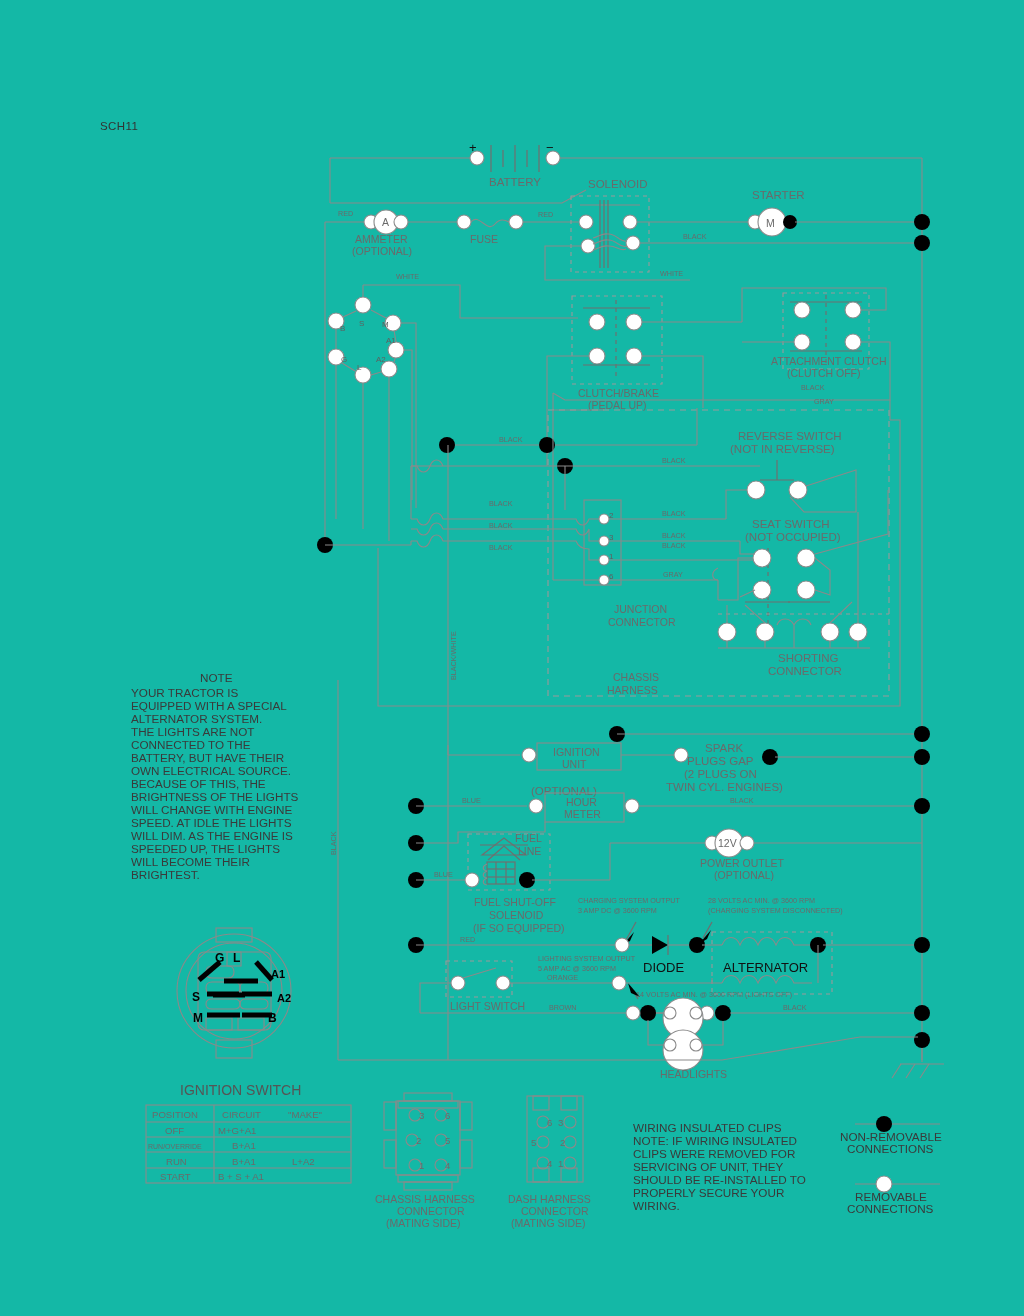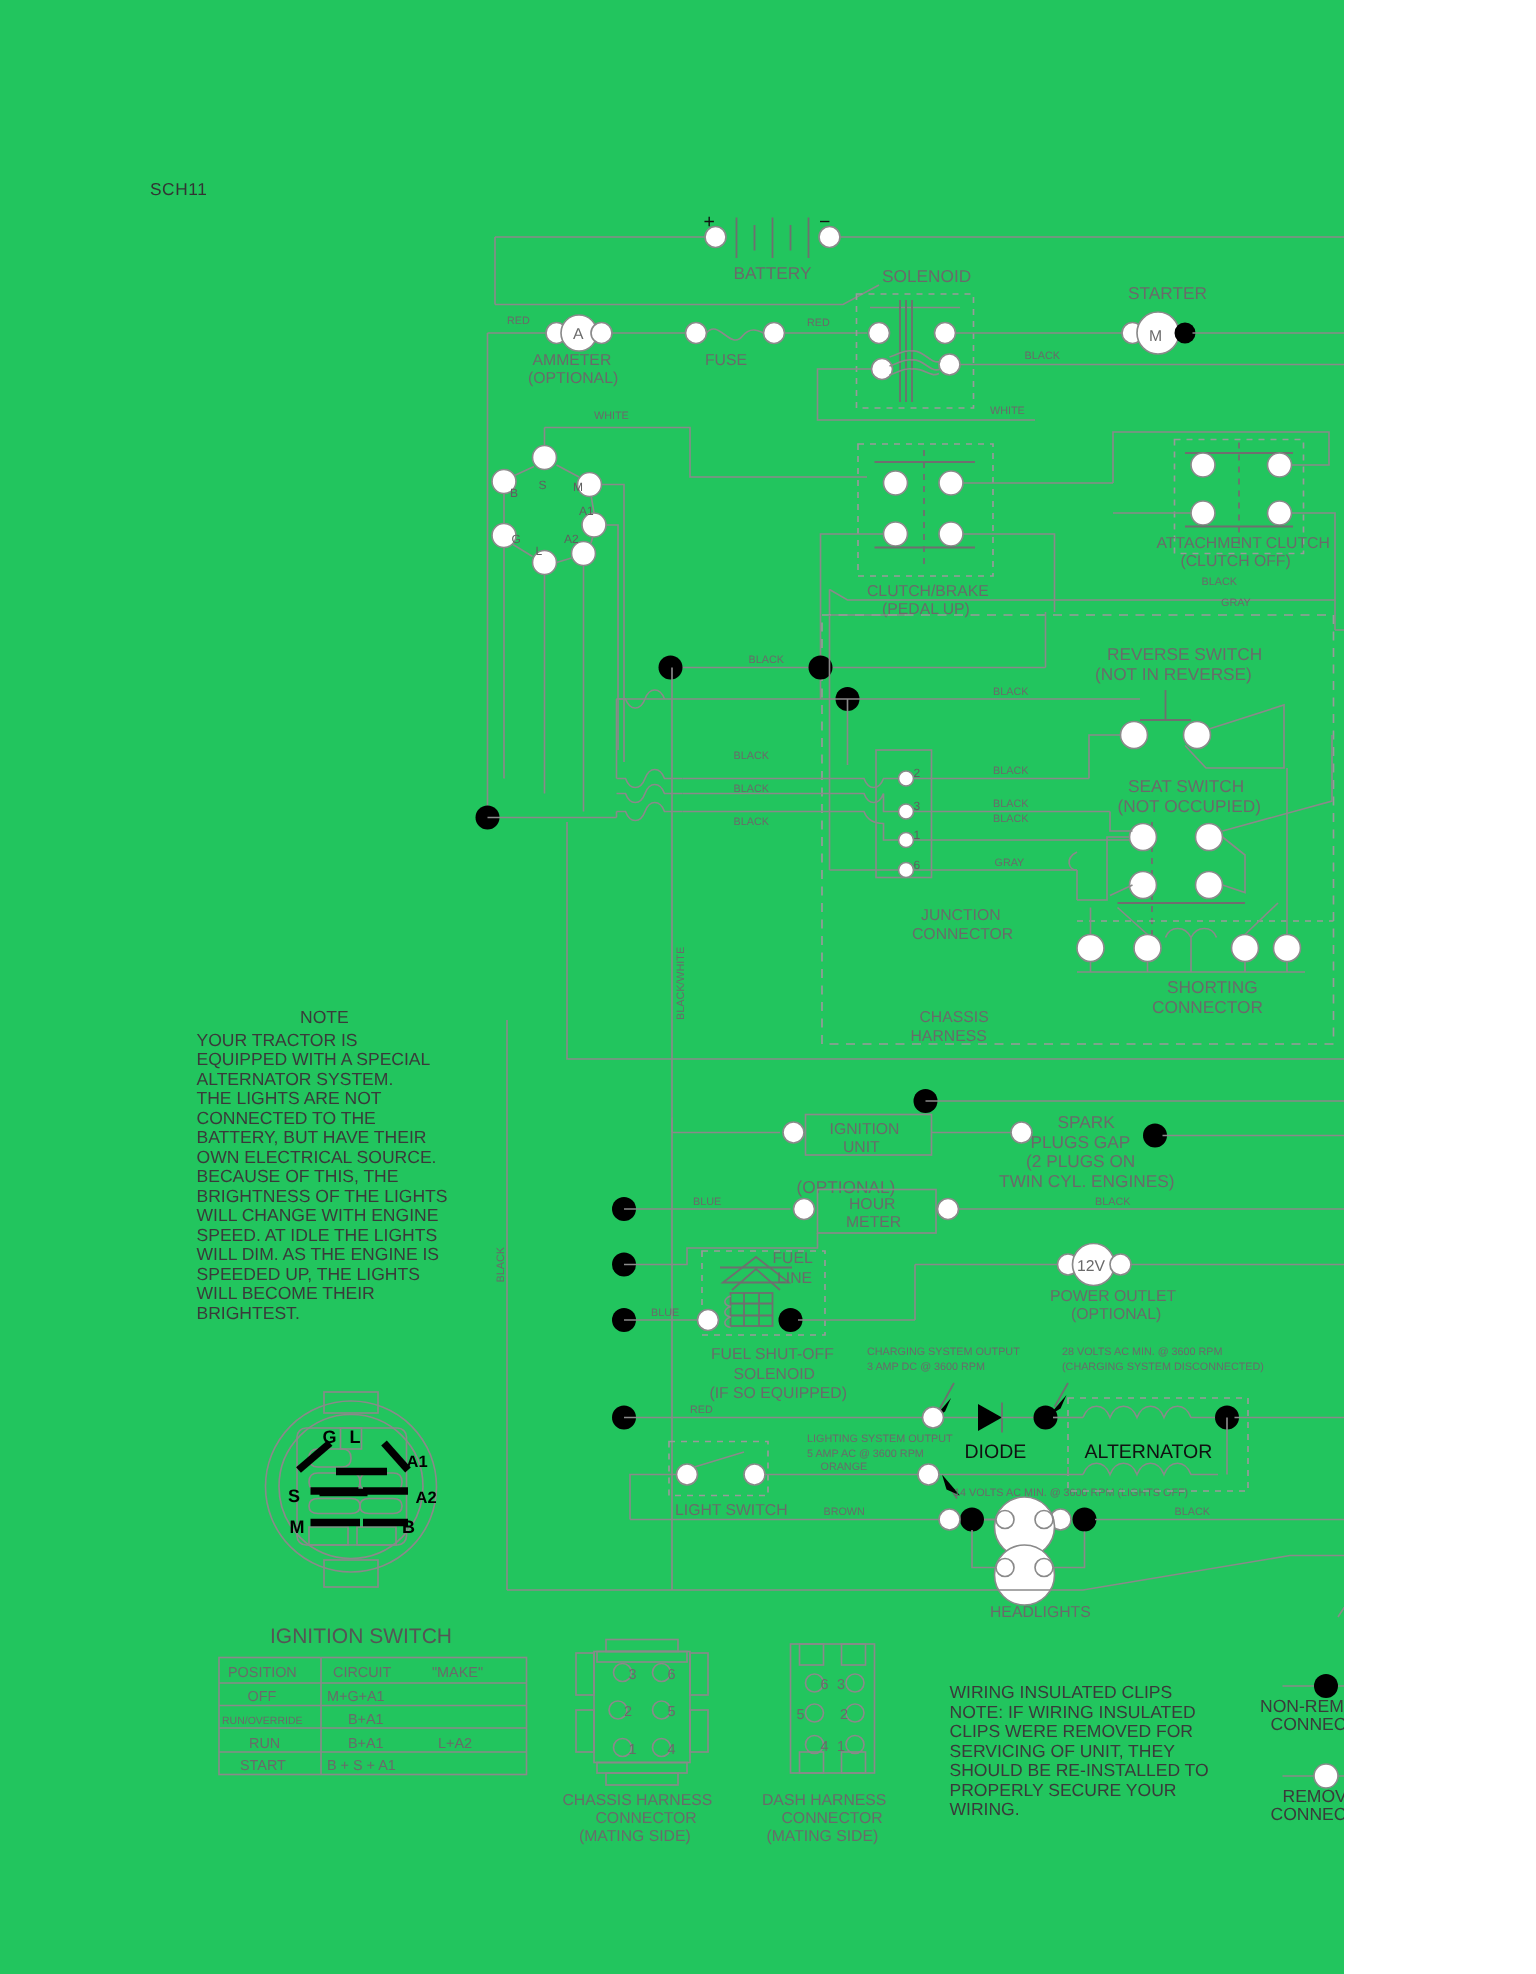--- a/index.html
+++ b/index.html
@@ -1,17 +1,17 @@
 <!DOCTYPE html>
 <html><head>
 <meta charset="utf-8">
 <style>
   html,body{margin:0;padding:0;background:#ffffff;}
   body{width:1024px;height:1316px;font-family:"Liberation Sans",sans-serif;color:#000;}
-  #sheet{position:relative;width:896px;height:1316px;overflow:hidden;background:#22c55e;}
+  #sheet{position:relative;width:1024px;height:1316px;overflow:hidden;background:#14b8a6;}
   svg{display:block;}
   text{font-family:"Liberation Sans",sans-serif;fill:#555;}
   .wire{stroke:#8a8a8a;stroke-width:1.1;fill:none;}
   .wire2{stroke:#6f6f6f;stroke-width:1.2;fill:none;}
   .dash{stroke:#9a9a9a;stroke-width:1.1;fill:none;stroke-dasharray:6 5;}
   .dash2{stroke:#9a9a9a;stroke-width:1.1;fill:none;stroke-dasharray:4 4;}
   .box{stroke:#8a8a8a;stroke-width:1.1;fill:none;}
   .node{fill:#fff;stroke:#8a8a8a;stroke-width:1.1;}
   .solid{fill:#000;}
   .lbl{font-size:7.2px;fill:#6a6a6a;}

